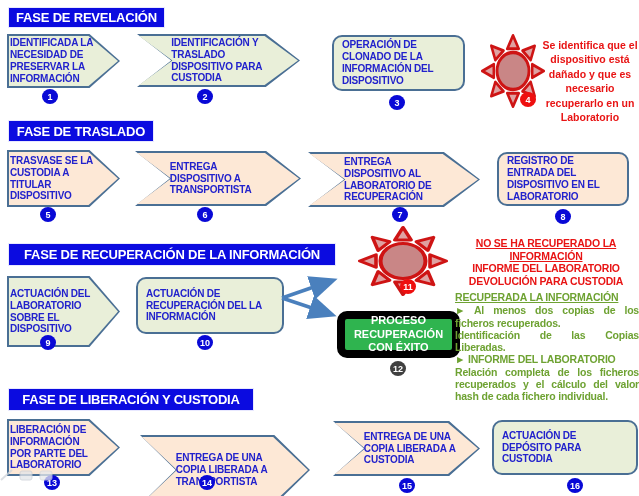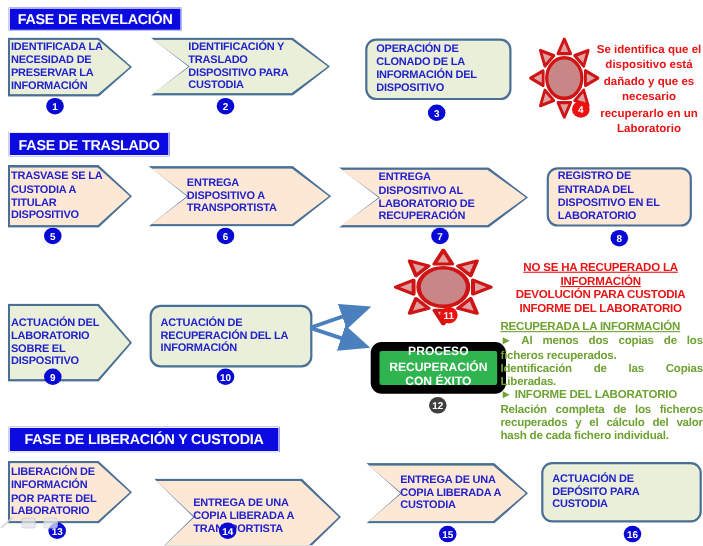--- a/index.html
+++ b/index.html
@@ -65,20 +65,21 @@
   .arrows{position:absolute;}
   .artifact{position:absolute;opacity:0.75;}
 </style>
 </head>
 <body>
 
 <div class="stage">
 
   <div class="hdr" style="left:8px;top:7px;width:157px;height:21px">FASE DE REVELACIÓN</div>
   <div class="hdr" style="left:8px;top:120px;width:146px;height:22px">FASE DE TRASLADO</div>
+  <div class="hdr" style="left:8px;top:243px;width:328px;height:23px">FASE DE RECUPERACIÓN DE LA INFORMACIÓN</div>
   <div class="hdr" style="left:8px;top:388px;width:246px;height:23px">FASE DE LIBERACIÓN Y CUSTODIA</div>
 
   <div class="shape pent green" style="left:7px;top:34px;width:113px;height:54px">
     <div class="so"></div>
       <div class="si"></div>
     <div class="lbl">IDENTIFICADA LA NECESIDAD DE PRESERVAR LA INFORMACIÓN</div>
   </div>
   <div class="badge" style="left:42px;top:89px">1</div>
 
   <div class="shape chev green" style="left:137px;top:34px;width:163px;height:53px">
@@ -167,22 +168,22 @@
       <polygon points="50,2 41,20 59,20" transform="rotate(225 50 50)"></polygon>
       <polygon points="50,2 41,20 59,20" transform="rotate(270 50 50)"></polygon>
       <polygon points="50,2 41,20 59,20" transform="rotate(315 50 50)"></polygon>
     </g>
     <circle cx="50" cy="50" r="25" fill="#c98686" stroke="#ce1414" stroke-width="4.5"></circle>
   </svg>
   <div class="badge red" style="left:400px;top:279px">11</div>
 
   <div class="red-note" style="left:455px;top:237px;width:182px">
     <div class="u">NO SE HA RECUPERADO LA INFORMACIÓN</div>
+    <div>INFORME DEL LABORATORIO</div>
     <div>DEVOLUCIÓN PARA CUSTODIA</div>
-    <div>INFORME DEL LABORATORIO</div>
   </div>
 
   <div class="success" style="left:337px;top:311px;width:123px;height:47px">PROCESO RECUPERACIÓN CON ÉXITO</div>
   <div class="badge grn" style="left:390px;top:361px">12</div>
 
   <div class="green-note" style="left:455px;top:291px;width:184px">
     <div class="gn-h">RECUPERADA LA INFORMACIÓN</div>
     <p>► Al menos dos copias de los ficheros recuperados.</p>
     <p>Identificación de las Copias Liberadas.</p>
     <p>► INFORME DEL LABORATORIO</p>

